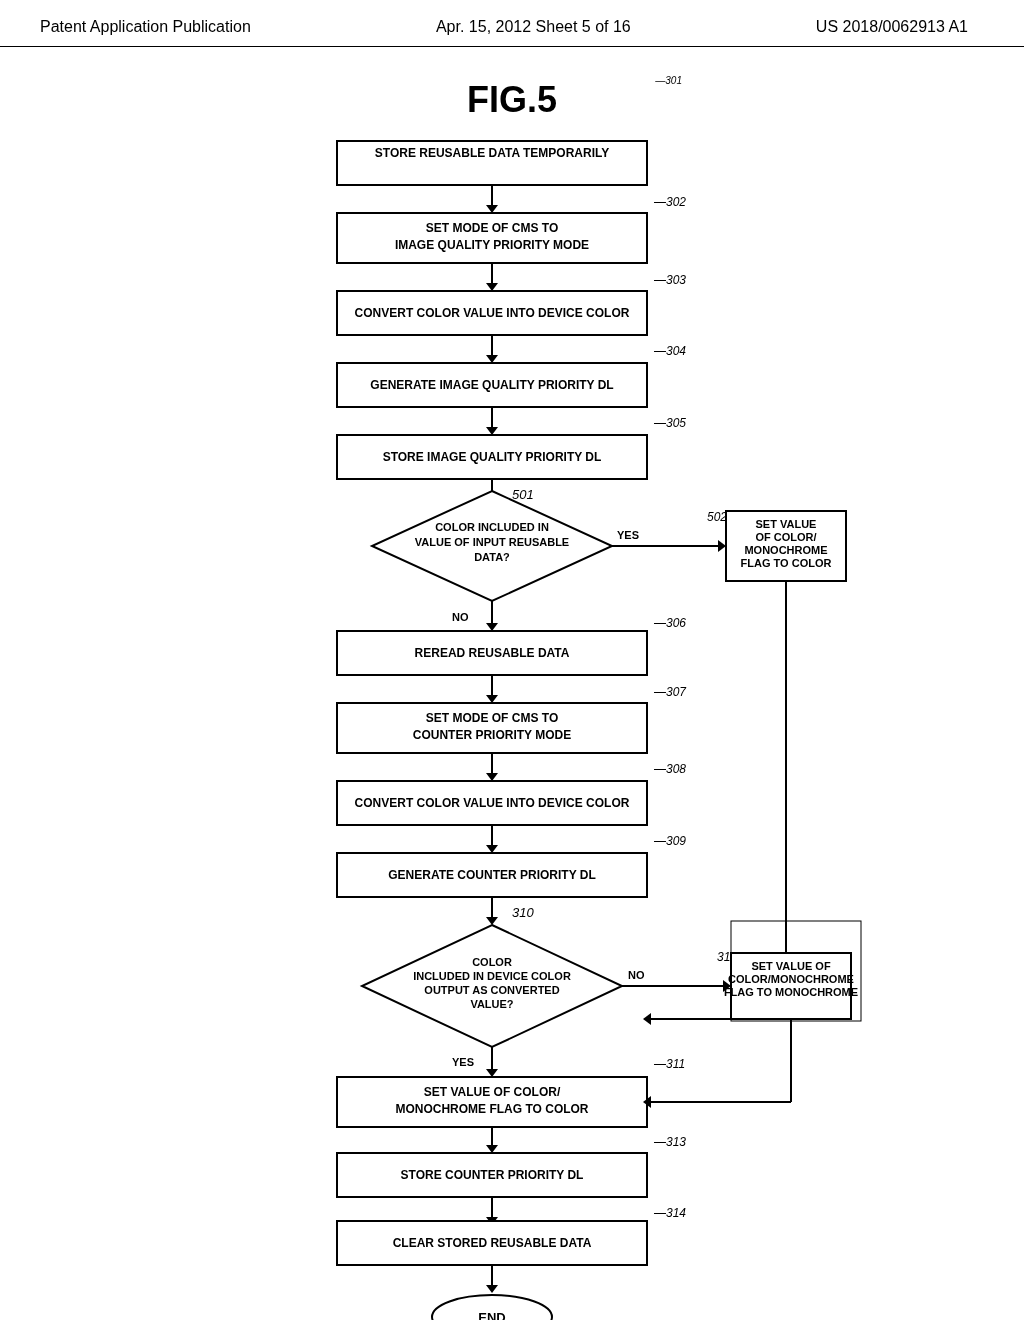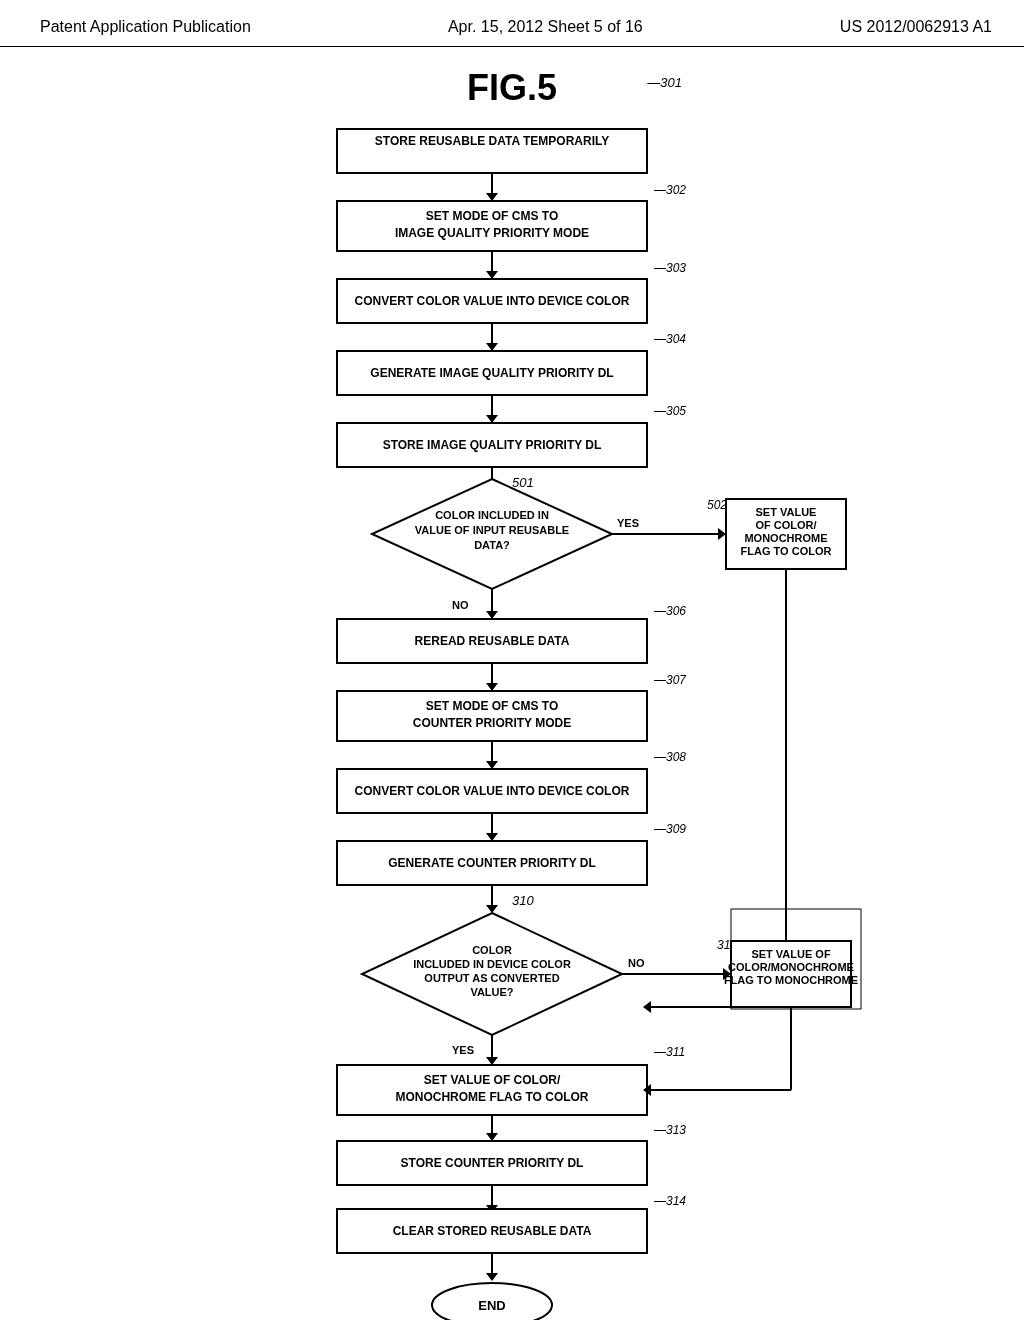--- a/index.html
+++ b/index.html
@@ -10,58 +10,59 @@
       min-height: 1320px;
       position: relative;
       overflow-x: hidden;
     }
 
     
     .header {
       display: flex;
       justify-content: space-between;
       align-items: flex-end;
-      padding: 18px 32px 10px 40px;
+      padding: 18px 56px 10px 40px;
       border-bottom: 1px solid #000;
     }
 
     
     .main {
       padding: 20px 60px;
       display: flex;
       flex-direction: column;
       align-items: center;
     }
 
     
     .fig-title {
       font-size: 36px;
       font-weight: bold;
       margin-bottom: 4px;
+      margin-top: 12px;
     }
 
     
     svg.fc {
       display: block;
     }
   </style>
 </head>
 <body>
 
 <div class="header">
   <span>Patent Application Publication</span>
   <span>Apr. 15, 2012  Sheet 5 of 16</span>
-  <span>US 2012/0062913 A1</span>
+  <span>US 2018/0062913 A1</span>
 </div>
 
 <div class="main">
 
   <div style="position:relative; width:720px; display:flex; justify-content:center; margin-bottom:6px;">
     <span class="fig-title">FIG.5</span>
-    <span style="font-size:13px; position:absolute; right:190px; top:8px; font-style:italic;">—301</span>
+    <span style="font-size:10px; position:absolute; right:190px; top:8px; font-style:italic;">—301</span>
   </div>
 
   <svg class="fc" width="720" height="1100" viewBox="0 0 720 1100">
 
     <rect x="185" y="10" width="310" height="44" fill="white" stroke="black" stroke-width="2"></rect>
     <text x="340" y="26" text-anchor="middle" font-family="Arial" font-size="12" font-weight="bold">STORE REUSABLE DATA TEMPORARILY</text>
 
     <line x1="340" y1="54" x2="340" y2="78" stroke="black" stroke-width="2"></line>
     <polygon points="334,74 346,74 340,82" fill="black"></polygon>
 

